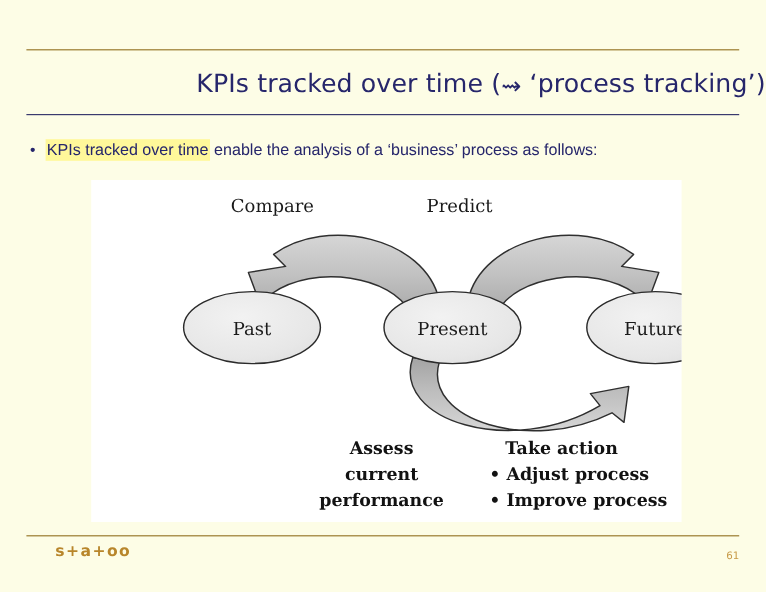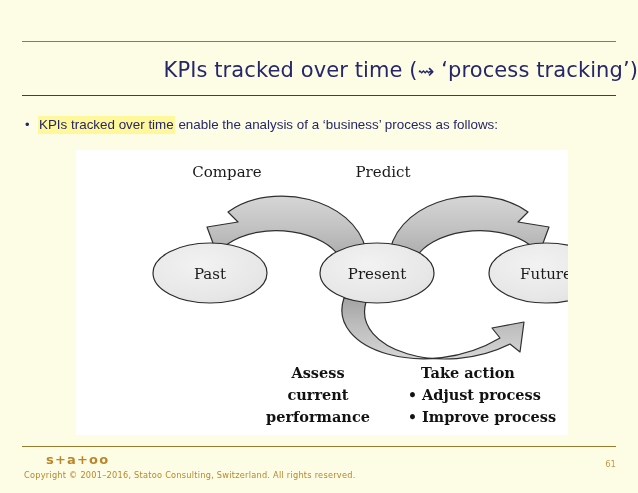--- a/index.html
+++ b/index.html
@@ -221,16 +221,15 @@
 
         <text x="332" y="272" font-family="'DejaVu Serif', serif" font-size="14" font-weight="bold" fill="#121212">•</text>
         <text x="346" y="272" font-family="'DejaVu Serif', serif" font-size="14.5" font-weight="bold" fill="#121212">Improve process</text>
       </g>
     </svg>
   </div>
 
   <div class="rule rule-footer"></div>
 
   <div class="logo">s+a+oo</div>
-  <div class="copyright">Copyright  ©  2001–2016, Statoo Consulting, Switzerland.  All rights reserved.</div>
   <div class="pagenum">61</div>
 
 </div>
 
 </body></html>

